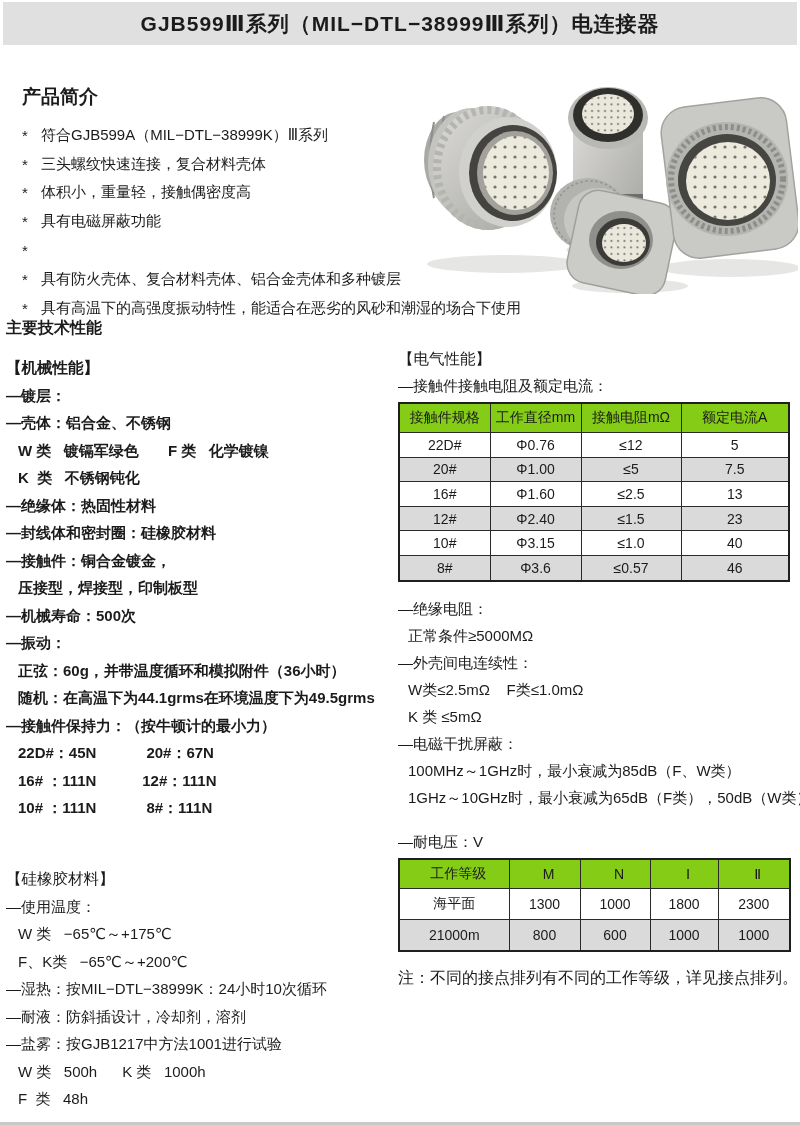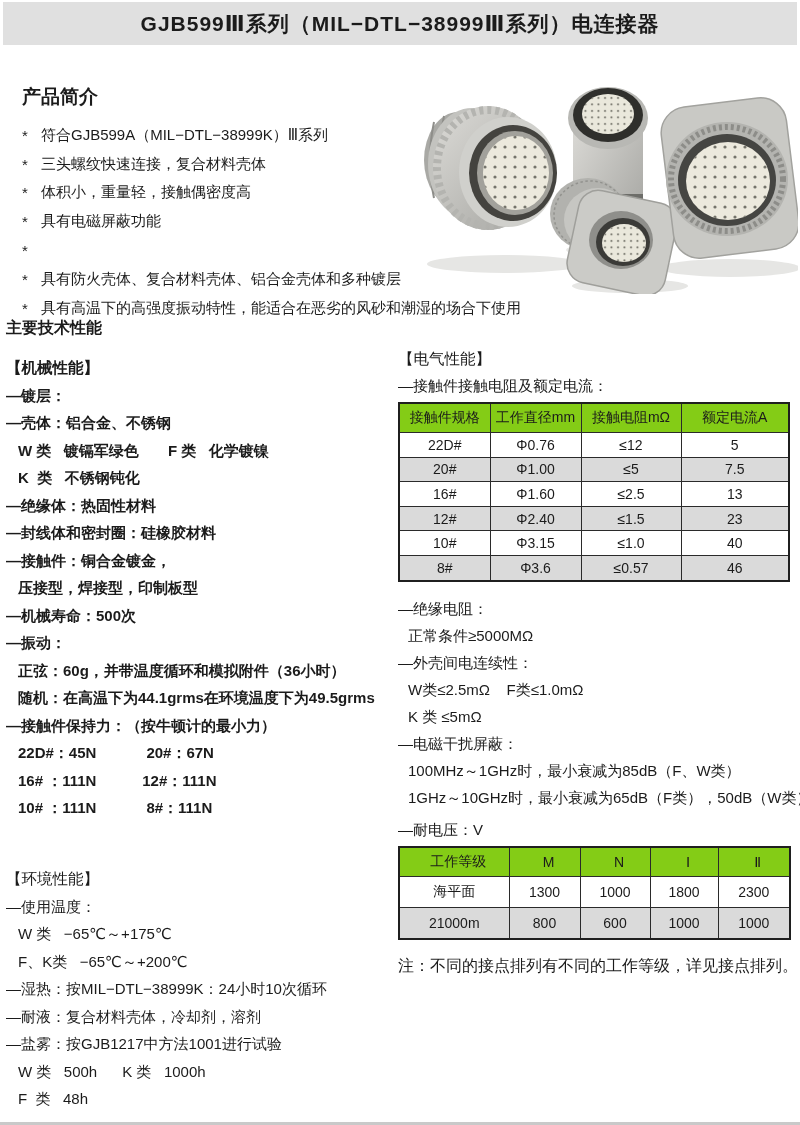--- a/index.html
+++ b/index.html
@@ -28,21 +28,21 @@
   th,td{border:1px solid #2a2a2a;text-align:center;font-weight:normal;font-size:14px;padding:0;
         overflow:hidden;white-space:pre;}
   thead th{background:#84cc16;}
   tbody tr:nth-child(even) td{background:#dadada;}
   #contact-table th{height:28px;}
   #contact-table td{height:23.6px;}
   #voltage-table{margin-top:2px;}
   #voltage-table th{height:28px;padding-left:8px;}
   #voltage-table td{height:30px;margin-left:27px;}
   .gap-lines{margin-top:14px;}
-  .withstand{margin-top:5px;}
+  .withstand{margin-top:17px;}
   .note{margin-top:16px;font-size:16px;white-space:pre;}
   .bottom-strip{position:absolute;left:0;bottom:0;width:800px;height:3px;background:#c9c9c9;}
 </style>
 </head>
 <body>
 
 <div class="page">
 
   <header class="title-bar">
     <span>GJB599Ⅲ系列（MIL−DTL−38999Ⅲ系列）电连接器</span>
@@ -143,27 +143,27 @@
         <div class="line ind">正弦：60g，并带温度循环和模拟附件（36小时）</div>
         <div class="line ind">随机：在高温下为44.1grms在环境温度下为49.5grms</div>
         <div class="line">—接触件保持力：（按牛顿计的最小力）</div>
         <div class="line ind">22D#：45N            20#：67N</div>
         <div class="line ind">16# ：111N           12#：111N</div>
         <div class="line ind">10# ：111N            8#：111N</div>
       </div>
   </section>
 
   <section class="col env">
-    <div class="subhead">【环境性能】</div>
+    <div class="subhead">【硅橡胶材料】</div>
     <div>
         <div class="line">—使用温度：</div>
         <div class="line ind">W 类   −65℃～+175℃</div>
         <div class="line ind">F、K类   −65℃～+200℃</div>
         <div class="line">—湿热：按MIL−DTL−38999K：24小时10次循环</div>
-        <div class="line">—耐液：复合材料壳体，冷却剂，溶剂</div>
+        <div class="line">—耐液：防斜插设计，冷却剂，溶剂</div>
         <div class="line">—盐雾：按GJB1217中方法1001进行试验</div>
         <div class="line ind">W 类   500h      K 类   1000h</div>
         <div class="line ind">F  类   48h</div>
       </div>
   </section>
 
   <section class="col elec">
     <div class="subhead">【电气性能】</div>
     <div class="line">—接触件接触电阻及额定电流：</div>
     <table id="contact-table">

